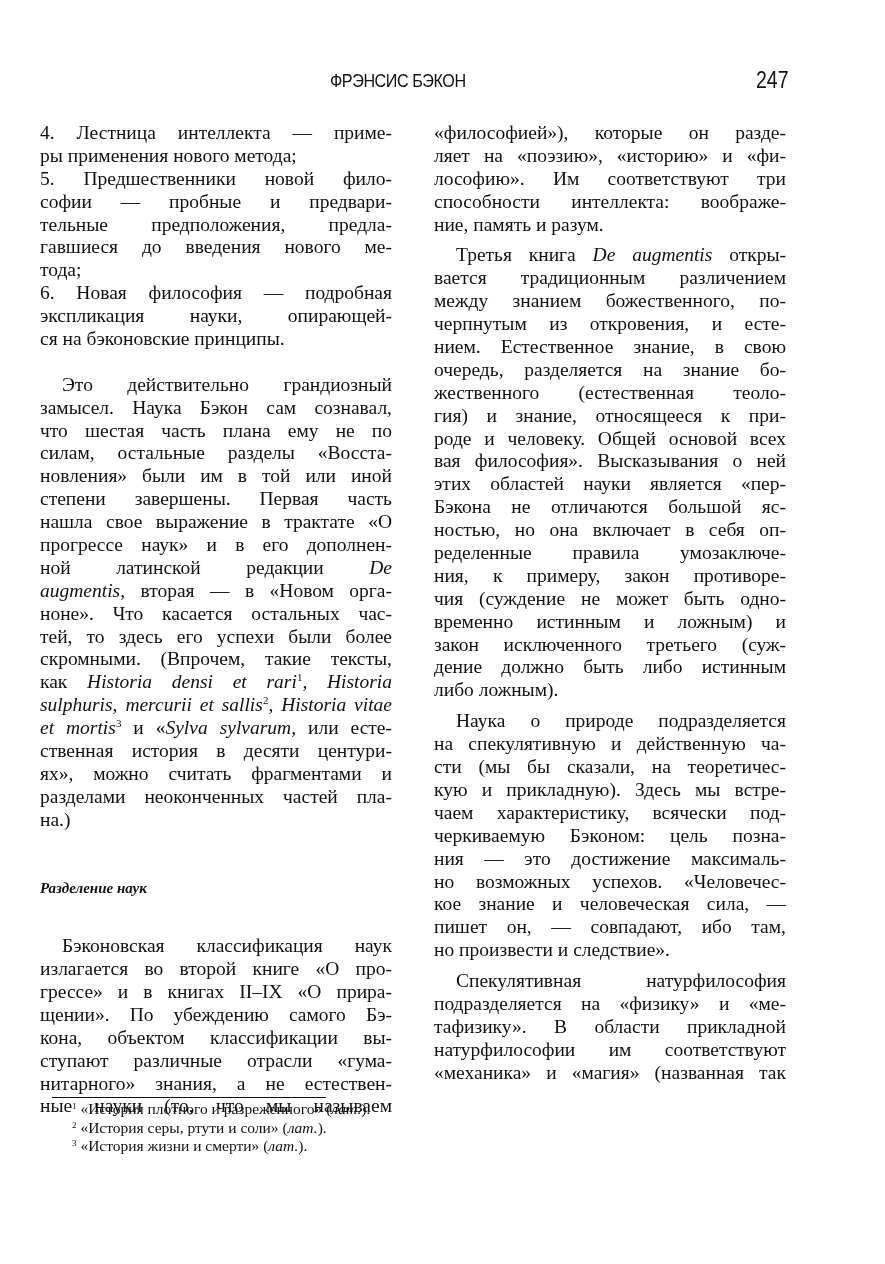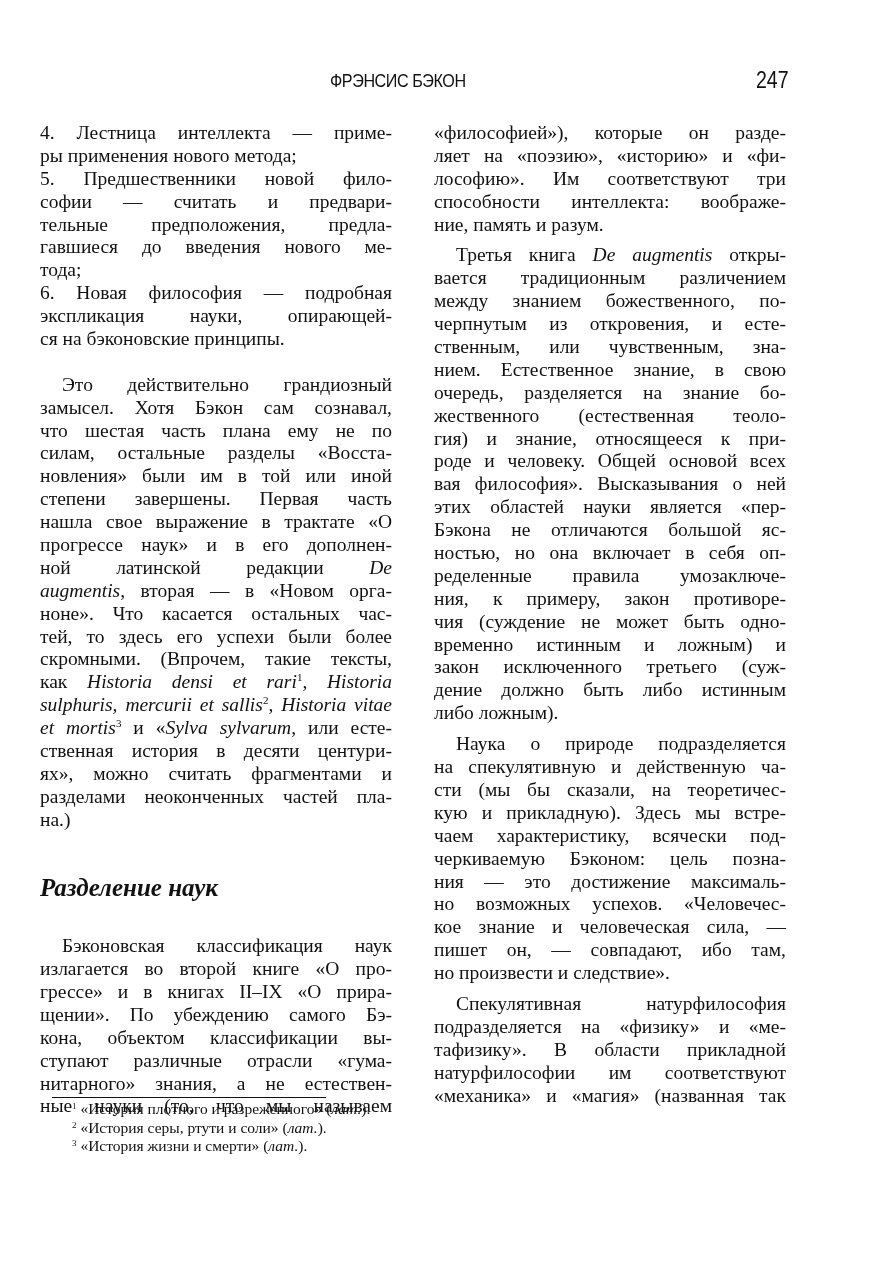--- a/index.html
+++ b/index.html
@@ -11,55 +11,55 @@
   .rh-page { position: absolute; left: 756px; top: -3px; font-family: "Liberation Sans", sans-serif;
              font-size: 23px; transform: scaleX(0.85); transform-origin: left; }
   .col { position: absolute; top: 122px; width: 352px; }
   .col-left { left: 40px; }
   .col-right { left: 434px; }
   .line { height: 22.9px; line-height: 22.9px; font-size: 19.5px; white-space: nowrap;
           text-align: justify; text-align-last: justify; }
   .line.last { text-align-last: left; font-family: Liberation Serif, serif; }
   .indent { padding-left: 22px; }
   .gap { height: 22.9px; }
-  .heading { font-style: italic; font-weight: bold; font-size: 25px; height: 22.9px; line-height: 22.9px; }
+  .heading { font-style: italic; font-weight: bold; font-size: 15px; height: 22.9px; line-height: 22.9px; }
   i { font-style: italic; }
   sup { font-size: 11px; vertical-align: top; line-height: 12px; }
   .fn-rule { position: absolute; left: 52px; top: 1097px; width: 274px; height: 0; border-top: 1.5px solid #111; }
   .footnotes { position: absolute; left: 72px; top: 1100px; }
   .fn { font-size: 15.5px; height: 18.5px; line-height: 18.5px; white-space: nowrap; }
   .fn sup { font-size: 9px; }
 </style>
 </head>
 <body>
 
 <div class="running-head">
   <span class="rh-title">ФРЭНСИС БЭКОН</span>
   <span class="rh-page">247</span>
 </div>
 
 <div class="col col-left">
   <div>
     <div class="line">4. Лестница интеллекта — приме-</div>
     <div class="line last">ры применения нового метода;</div>
     <div class="line">5. Предшественники новой фило-</div>
-    <div class="line">софии — считать и предвари-</div>
+    <div class="line">софии — пробные и предвари-</div>
     <div class="line">тельные предположения, предла-</div>
     <div class="line">гавшиеся до введения нового ме-</div>
     <div class="line last">тода;</div>
     <div class="line">6. Новая философия — подробная</div>
     <div class="line">экспликация науки, опирающей-</div>
     <div class="line last">ся на бэконовские принципы.</div>
   </div>
 
   <div class="gap"></div>
 
   <div>
     <div class="line indent">Это действительно грандиозный</div>
-    <div class="line">замысел. Хотя Бэкон сам сознавал,</div>
+    <div class="line">замысел. Наука Бэкон сам сознавал,</div>
     <div class="line">что шестая часть плана ему не по</div>
     <div class="line">силам, остальные разделы «Восста-</div>
     <div class="line">новления» были им в той или иной</div>
     <div class="line">степени завершены. Первая часть</div>
     <div class="line">нашла свое выражение в трактате «О</div>
     <div class="line">прогрессе наук» и в его дополнен-</div>
     <div class="line"><span>ной латинской редакции</span> <i>De</i></div>
     <div class="line"><i>augmentis</i><span>, вторая — в «Новом орга-</span></div>
     <div class="line">ноне». Что касается остальных час-</div>
     <div class="line">тей, то здесь его успехи были более</div>
@@ -100,21 +100,20 @@
     <div class="line">лософию». Им соответствуют три</div>
     <div class="line">способности интеллекта: воображе-</div>
     <div class="line last">ние, память и разум.</div>
   </div>
   <div style="height:8px"></div>
   <div>
     <div class="line indent"><span>Третья книга </span><i>De augmentis</i><span> откры-</span></div>
     <div class="line">вается традиционным различением</div>
     <div class="line">между знанием божественного, по-</div>
     <div class="line">черпнутым из откровения, и есте-</div>
-    <div class="line">ственным, или чувственным, зна-</div>
     <div class="line">нием. Естественное знание, в свою</div>
     <div class="line">очередь, разделяется на знание бо-</div>
     <div class="line">жественного (естественная теоло-</div>
     <div class="line">гия) и знание, относящееся к при-</div>
     <div class="line">роде и человеку. Общей основой всех</div>
     <div class="line">вая философия». Высказывания о ней</div>
     <div class="line">этих областей науки является «пер-</div>
     <div class="line">Бэкона не отличаются большой яс-</div>
     <div class="line">ностью, но она включает в себя оп-</div>
     <div class="line">ределенные правила умозаключе-</div>

